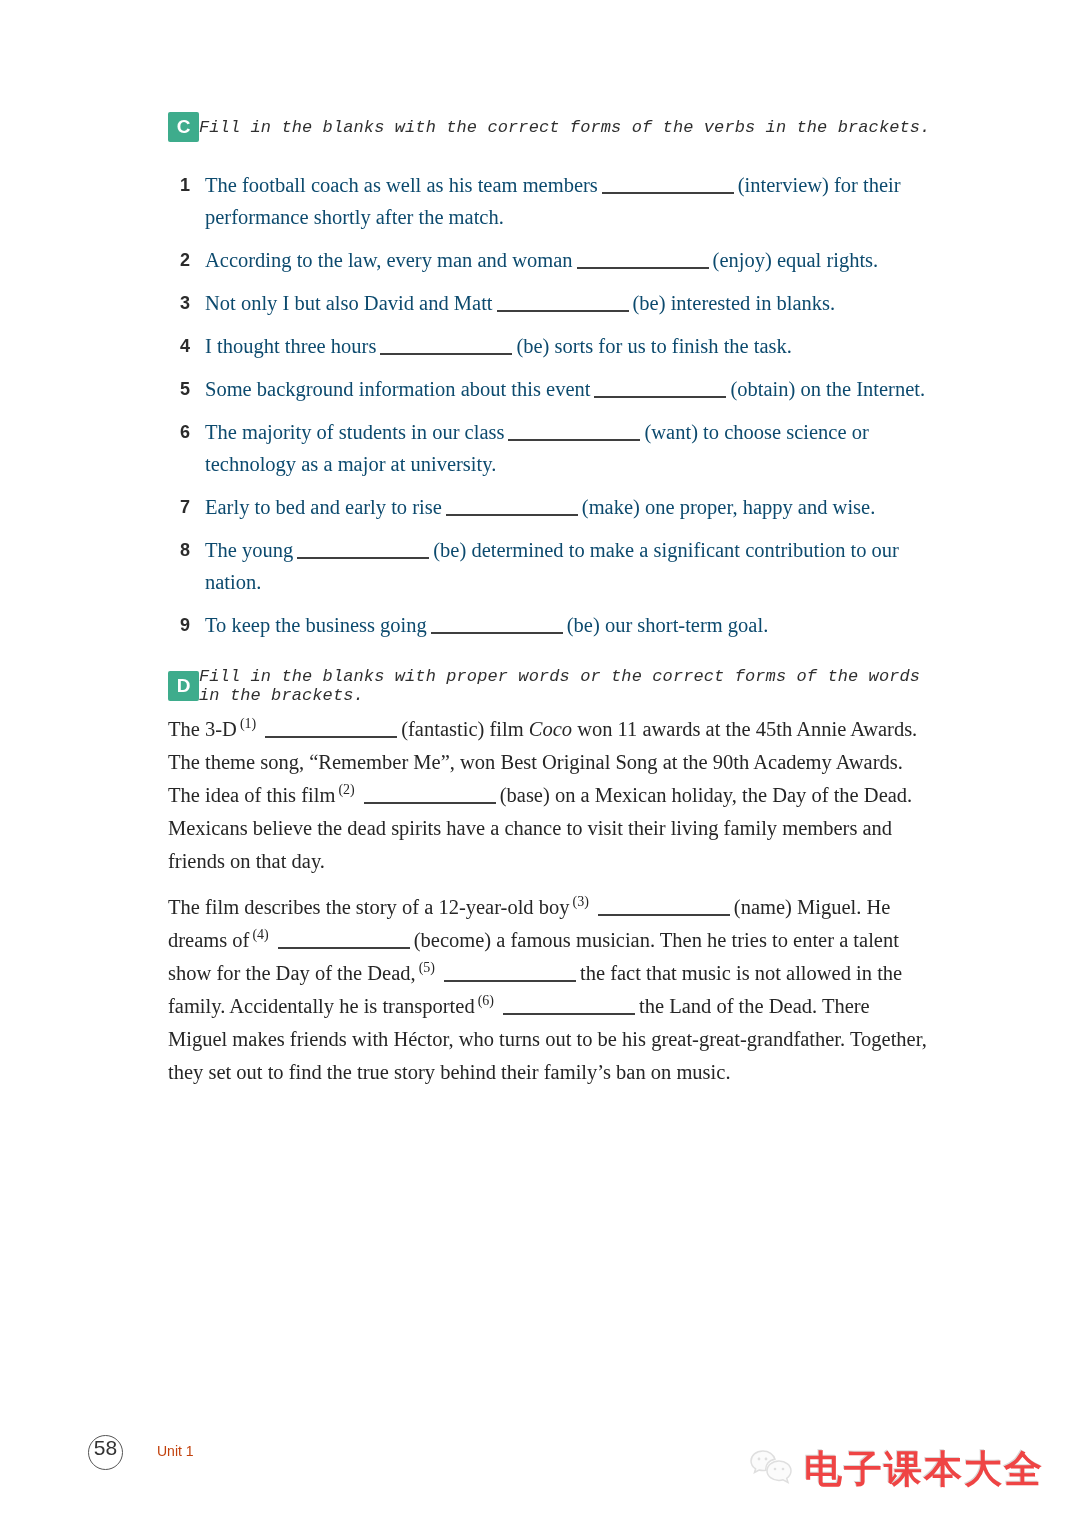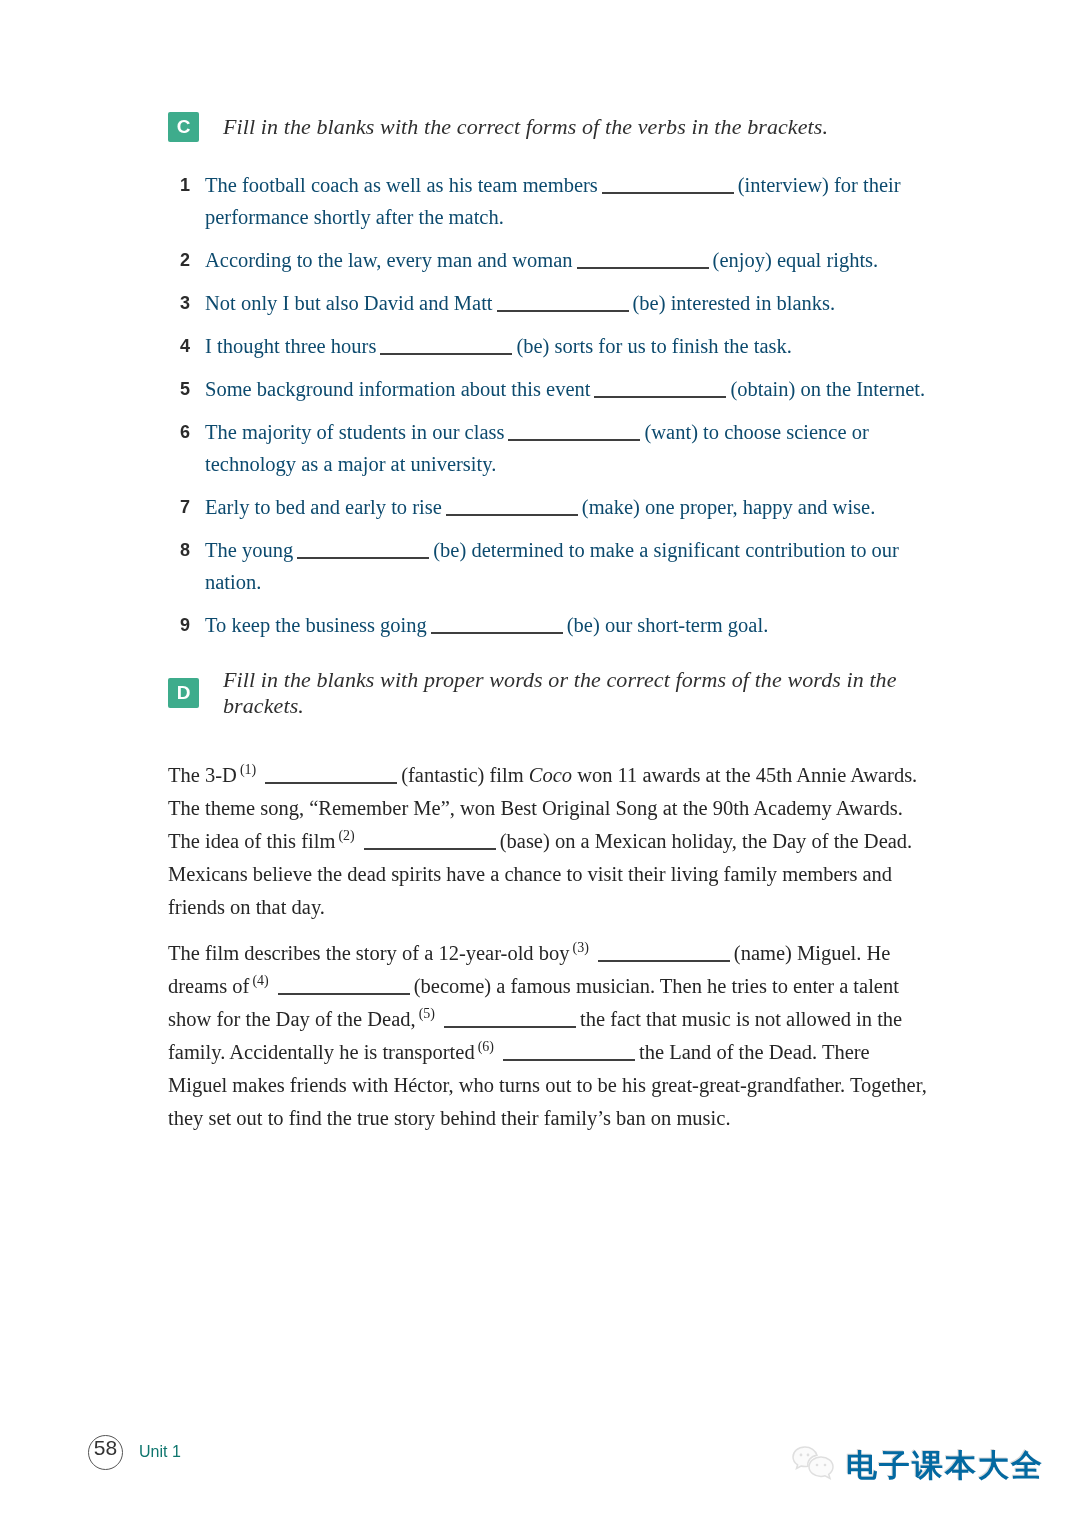--- a/index.html
+++ b/index.html
@@ -18,74 +18,73 @@
   .sec-head { display:flex; align-items:center; }
   .badge {
     width:31px; height:30px; flex:0 0 31px;
     background:#3EAC8C; color:#ffffff;
     border-radius:2px;
     display:flex; align-items:center; justify-content:center;
     font-family:"Liberation Sans","DejaVu Sans",sans-serif;
     font-weight:bold; font-size:19px; font-style:normal;
   }
   .instr {
-    margin-left:24px;
-    font-family:Liberation Serif, serif;
-    font-style:italic; font-size:22px; color:#2f2f2f;
+    font-family:Liberation Mono, monospace;
+    font-style:italic; font-size:17px; color:#2f2f2f;
     letter-spacing:0.1px;
   }
   .items { margin-top:27px; }
   .item { display:flex; margin-bottom:11px; }
   .item .num {
     flex:0 0 22px; width:22px; text-align:right;
     font-family:"Liberation Sans","DejaVu Sans",sans-serif;
     font-weight:bold; font-size:18px; color:#2b2b2b;
     line-height:32px;
   }
   .item .ibody {
     margin-left:15px; width:728px;
     font-size:20.5px; line-height:32px; color:#0c4a6e;
   }
   .blank {
     display:inline-block; width:132px; height:18px;
     border-bottom:2px solid #3f3f3f;
     vertical-align:-2px; margin:0 4px;
   }
   .sec-d { margin-top:26px; }
-  .passage { margin-top:40px; width:760px; }
+  .passage { margin-top:8px; width:760px; }
   .para {
     font-size:20.5px; line-height:33px; color:#262626;
     margin-bottom:13px;
   }
   .supnum {
     font-size:14px; line-height:0; vertical-align:8px;
     margin:0 5px 0 3px; color:#262626;
   }
   em { font-style:italic; }
   .footer-pagenum {
     position:absolute; left:88px; top:1435px;
     width:35px; height:35px; border:1.4px solid #555;
     border-radius:50%;
     display:flex; align-items:flex-start; justify-content:center;
     font-family:"Liberation Sans","DejaVu Sans",sans-serif;
     font-size:21px; color:#333;
   }
   .footer-unit {
-    position:absolute; left:139px; top:1443px;
+    position:absolute; left:157px; top:1443px;
     font-family:"Liberation Sans","DejaVu Sans",sans-serif;
-    font-size:16px; color:#0f766e;
+    font-size:14px; color:#c2410c;
   }
   .watermark {
     position:absolute; right:36px; top:1444px;
     display:flex; align-items:center;
   }
   .wm-logo { margin-right:8px; opacity:0.9; }
   .wm-text {
     font-family:"Liberation Sans","DejaVu Sans",sans-serif;
-    font-size:31px; font-weight:bold; color:#0369a1;
+    font-size:38px; font-weight:bold; color:#ef4444;
     text-shadow:-1px -1px 0 #d9d9d9, 1px 1px 0 #ffffff;
     letter-spacing:2px;
   }
 </style>
 </head>
 <body>
 
 <div class="page">
   <div class="content">
 

